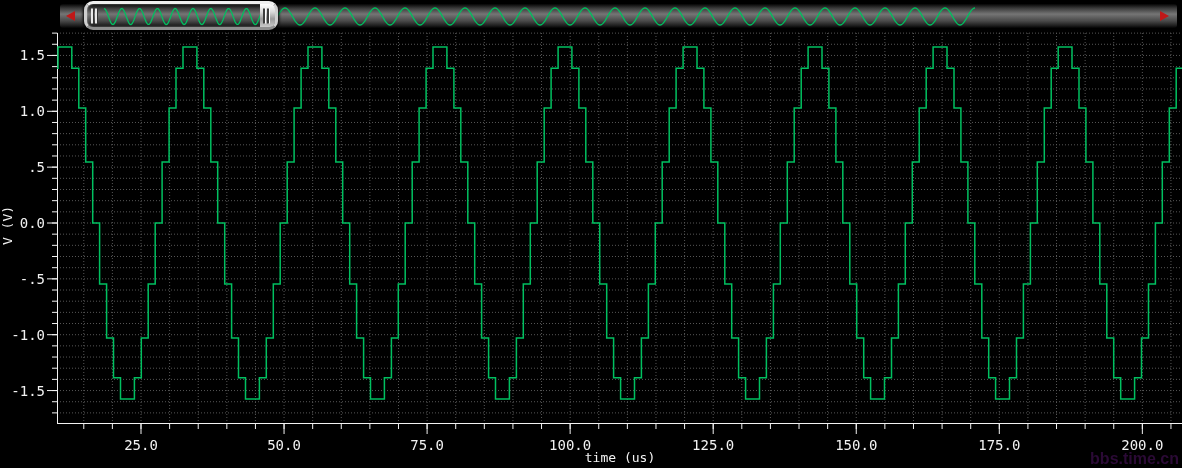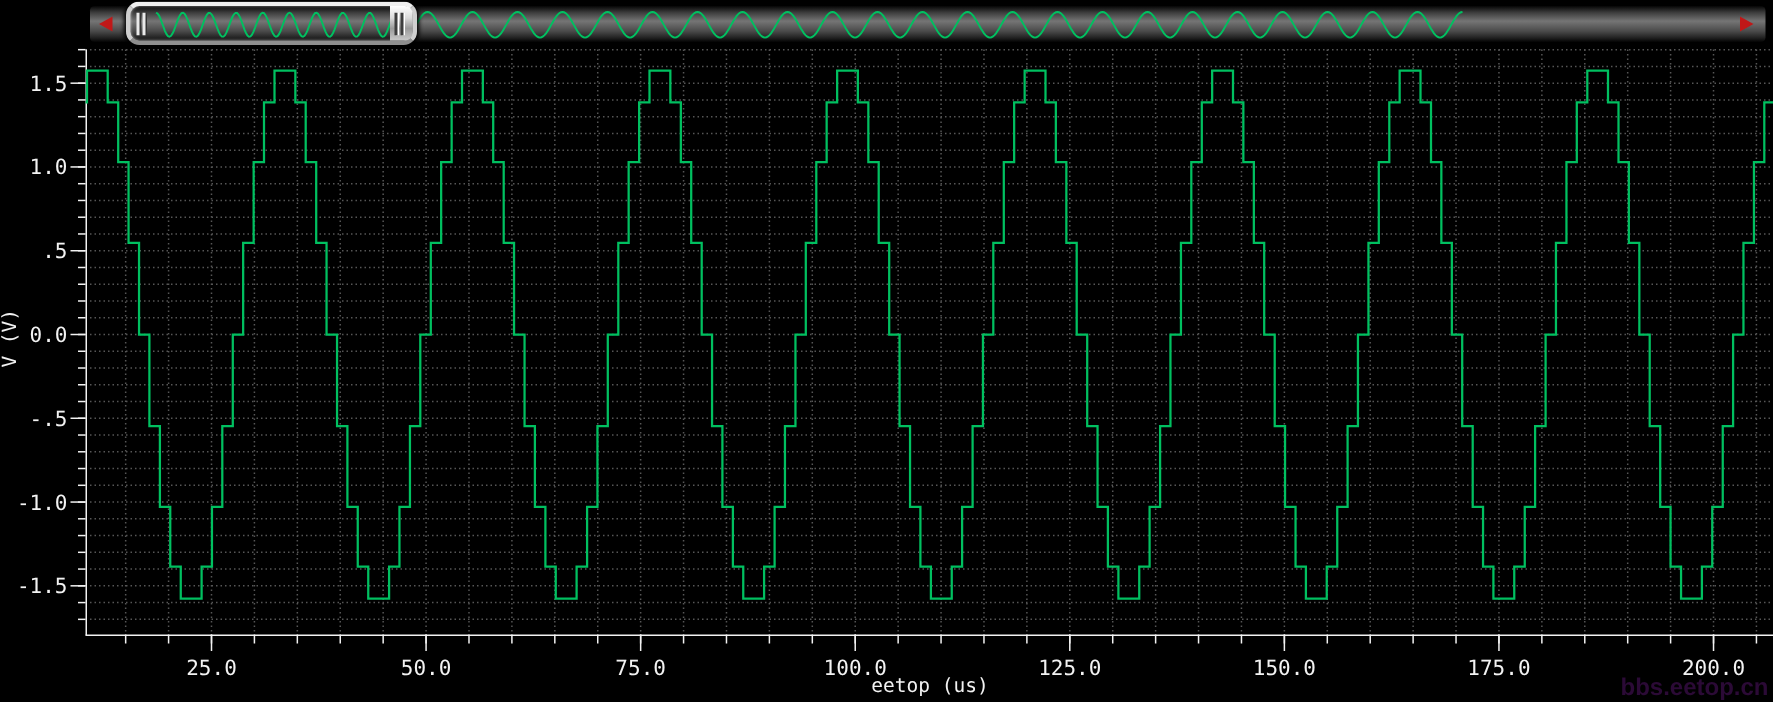--- a/index.html
+++ b/index.html
@@ -242,17 +242,17 @@
         <text x="45" y="60.44999999999999" text-anchor="end" fill="#f2f2f2" font-size="14" font-family="DejaVu Sans Mono, monospace">1.5</text>
         <text x="45" y="116.3" text-anchor="end" fill="#f2f2f2" font-size="14" font-family="DejaVu Sans Mono, monospace">1.0</text>
         <text x="45" y="172.15" text-anchor="end" fill="#f2f2f2" font-size="14" font-family="DejaVu Sans Mono, monospace">.5</text>
         <text x="45" y="228" text-anchor="end" fill="#f2f2f2" font-size="14" font-family="DejaVu Sans Mono, monospace">0.0</text>
         <text x="45" y="283.85" text-anchor="end" fill="#f2f2f2" font-size="14" font-family="DejaVu Sans Mono, monospace">-.5</text>
         <text x="45" y="339.7" text-anchor="end" fill="#f2f2f2" font-size="14" font-family="DejaVu Sans Mono, monospace">-1.0</text>
         <text x="45" y="395.55" text-anchor="end" fill="#f2f2f2" font-size="14" font-family="DejaVu Sans Mono, monospace">-1.5</text>
         <path d="M 57.0 68.2 H 58.0 V 47.0 H 64.9 V 47.0 H 71.8 V 68.2 H 78.8 V 108.1 H 85.7 V 161.9 H 92.7 V 223.0 H 99.6 V 284.1 H 106.6 V 337.9 H 113.5 V 377.8 H 120.5 V 399.0 H 127.4 V 399.0 H 134.4 V 377.8 H 141.3 V 337.9 H 148.2 V 284.1 H 155.2 V 223.0 H 162.1 V 161.9 H 169.1 V 108.1 H 176.0 V 68.2 H 183.0 V 47.0 H 189.9 V 47.0 H 196.9 V 68.2 H 203.8 V 108.1 H 210.8 V 161.9 H 217.7 V 223.0 H 224.7 V 284.1 H 231.6 V 337.9 H 238.5 V 377.8 H 245.5 V 399.0 H 252.4 V 399.0 H 259.4 V 377.8 H 266.3 V 337.9 H 273.3 V 284.1 H 280.2 V 223.0 H 287.2 V 161.9 H 294.1 V 108.1 H 301.1 V 68.2 H 308.0 V 47.0 H 314.9 V 47.0 H 321.9 V 68.2 H 328.8 V 108.1 H 335.8 V 161.9 H 342.7 V 223.0 H 349.7 V 284.1 H 356.6 V 337.9 H 363.6 V 377.8 H 370.5 V 399.0 H 377.5 V 399.0 H 384.4 V 377.8 H 391.4 V 337.9 H 398.3 V 284.1 H 405.2 V 223.0 H 412.2 V 161.9 H 419.1 V 108.1 H 426.1 V 68.2 H 433.0 V 47.0 H 440.0 V 47.0 H 446.9 V 68.2 H 453.9 V 108.1 H 460.8 V 161.9 H 467.8 V 223.0 H 474.7 V 284.1 H 481.6 V 337.9 H 488.6 V 377.8 H 495.5 V 399.0 H 502.5 V 399.0 H 509.4 V 377.8 H 516.4 V 337.9 H 523.3 V 284.1 H 530.3 V 223.0 H 537.2 V 161.9 H 544.2 V 108.1 H 551.1 V 68.2 H 558.1 V 47.0 H 565.0 V 47.0 H 571.9 V 68.2 H 578.9 V 108.1 H 585.8 V 161.9 H 592.8 V 223.0 H 599.7 V 284.1 H 606.7 V 337.9 H 613.6 V 377.8 H 620.6 V 399.0 H 627.5 V 399.0 H 634.5 V 377.8 H 641.4 V 337.9 H 648.4 V 284.1 H 655.3 V 223.0 H 662.2 V 161.9 H 669.2 V 108.1 H 676.1 V 68.2 H 683.1 V 47.0 H 690.0 V 47.0 H 697.0 V 68.2 H 703.9 V 108.1 H 710.9 V 161.9 H 717.8 V 223.0 H 724.8 V 284.1 H 731.7 V 337.9 H 738.6 V 377.8 H 745.6 V 399.0 H 752.5 V 399.0 H 759.5 V 377.8 H 766.4 V 337.9 H 773.4 V 284.1 H 780.3 V 223.0 H 787.3 V 161.9 H 794.2 V 108.1 H 801.2 V 68.2 H 808.1 V 47.0 H 815.1 V 47.0 H 822.0 V 68.2 H 828.9 V 108.1 H 835.9 V 161.9 H 842.8 V 223.0 H 849.8 V 284.1 H 856.7 V 337.9 H 863.7 V 377.8 H 870.6 V 399.0 H 877.6 V 399.0 H 884.5 V 377.8 H 891.5 V 337.9 H 898.4 V 284.1 H 905.3 V 223.0 H 912.3 V 161.9 H 919.2 V 108.1 H 926.2 V 68.2 H 933.1 V 47.0 H 940.1 V 47.0 H 947.0 V 68.2 H 954.0 V 108.1 H 960.9 V 161.9 H 967.9 V 223.0 H 974.8 V 284.1 H 981.8 V 337.9 H 988.7 V 377.8 H 995.6 V 399.0 H 1002.6 V 399.0 H 1009.5 V 377.8 H 1016.5 V 337.9 H 1023.4 V 284.1 H 1030.4 V 223.0 H 1037.3 V 161.9 H 1044.3 V 108.1 H 1051.2 V 68.2 H 1058.2 V 47.0 H 1065.1 V 47.0 H 1072.0 V 68.2 H 1079.0 V 108.1 H 1085.9 V 161.9 H 1092.9 V 223.0 H 1099.8 V 284.1 H 1106.8 V 337.9 H 1113.7 V 377.8 H 1120.7 V 399.0 H 1127.6 V 399.0 H 1134.6 V 377.8 H 1141.5 V 337.9 H 1148.5 V 284.1 H 1155.4 V 223.0 H 1162.3 V 161.9 H 1169.3 V 108.1 H 1176.2 V 68.2 H 1182.0" fill="none" stroke="#00c060" stroke-width="1.5"></path>
       </svg>
     <div id="ytitle">V (V)</div>
-    <div id="xtitle">eetop (us)</div>
-    <div id="watermark" style="color: rgb(43, 10, 54);">bbs.eetop.cn</div>
+    <div id="xtitle">time (us)</div>
+    <div id="watermark" style="color: rgb(43, 10, 54);">bbs.time.cn</div>
   </div>
 
 </div>
 
 </body></html>

